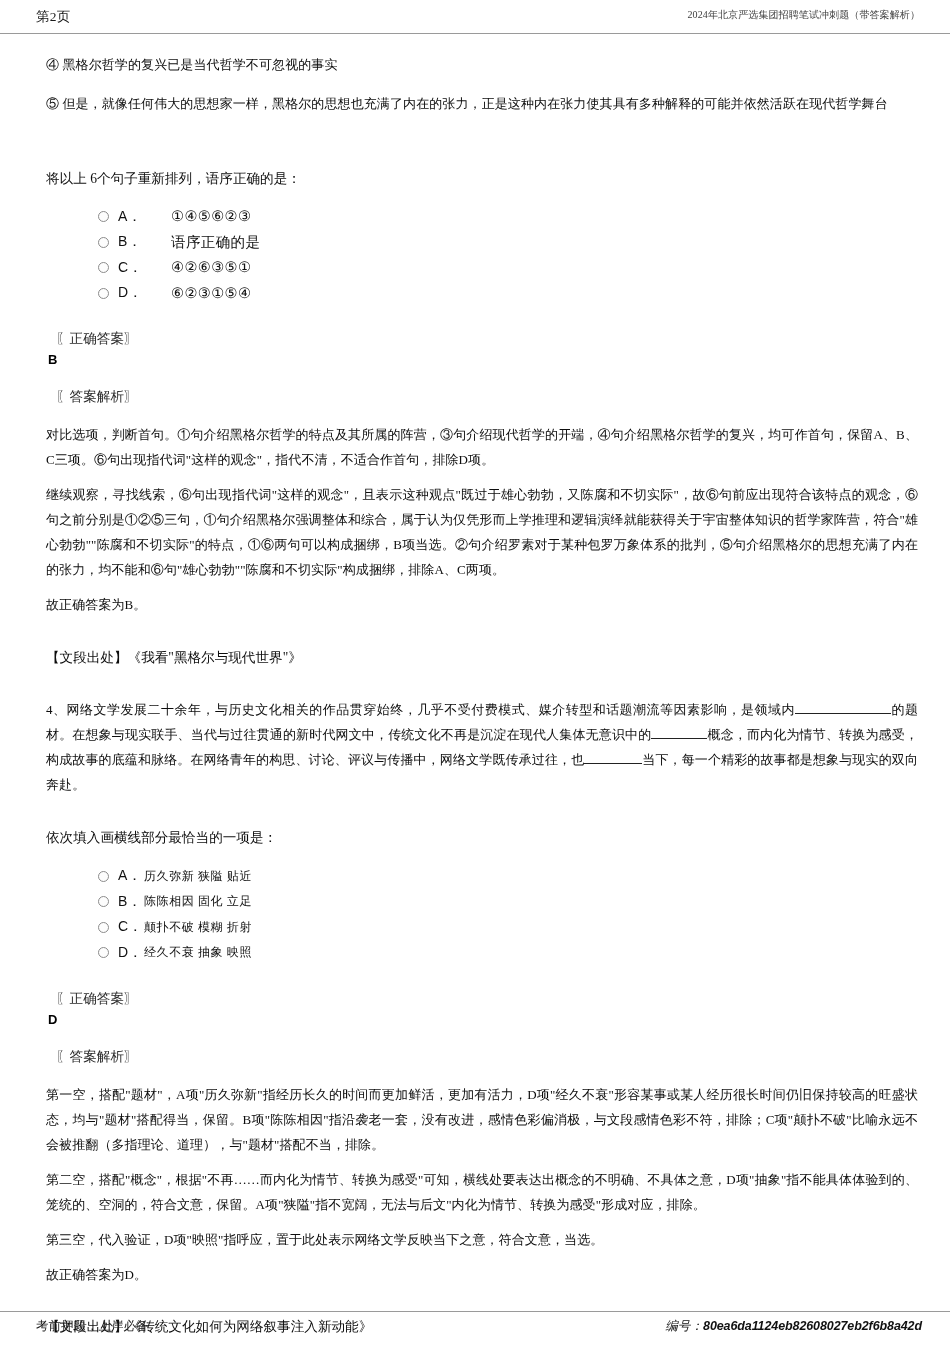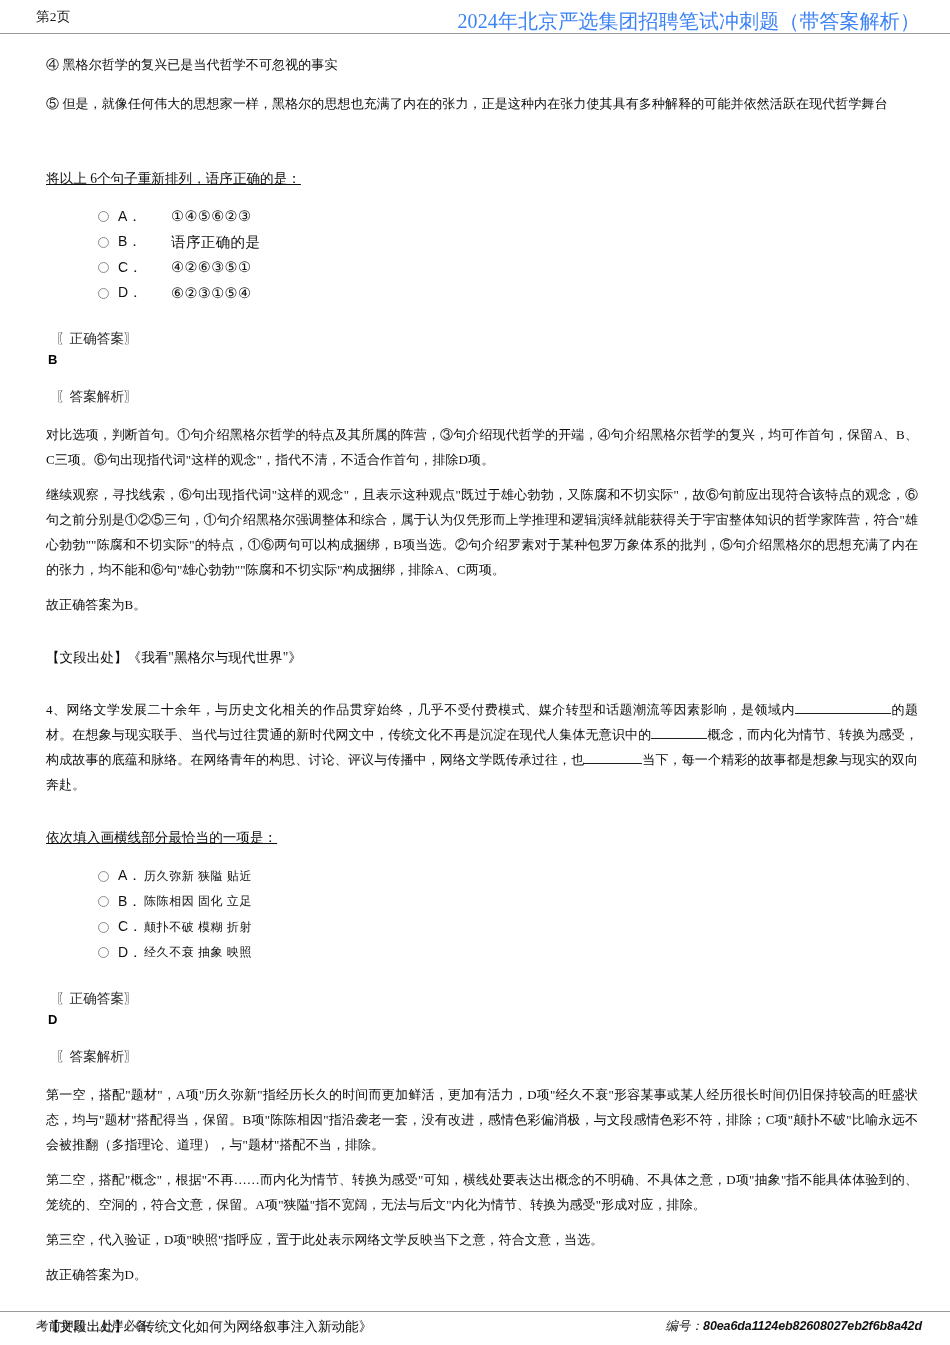--- a/index.html
+++ b/index.html
@@ -36,22 +36,22 @@
     border-bottom: 1px solid #9a9a9a;
     gap: 47px;
   }
   .header-left {
     font-size: 13.5px;
     color: #1a1a1a;
     letter-spacing: 0.2px;
     white-space: nowrap;
   }
   .header-right {
-    font-size: 20px;
-    color: #3b82f6;
+    font-size: 10px;
+    color: #404040;
     letter-spacing: 0.1px;
     white-space: nowrap;
   }
 
   
   .footer {
     position: absolute;
     left: 0;
     bottom: 10px;
     width: 950px;
@@ -105,21 +105,20 @@
   .gap-18 { height: 18px; }
   .gap-22 { height: 22px; }
 
   .sentence { margin-bottom: 0; }
 
   
   .prompt {
     font-size: 13.6px;
     line-height: 25px;
     color: #0d0d0d;
-    text-decoration: underline;
   }
 
   
   .options {
     margin: 6px 0 0 0;
     padding: 0;
     list-style: none;
   }
   .option-row {
     display: flex;

